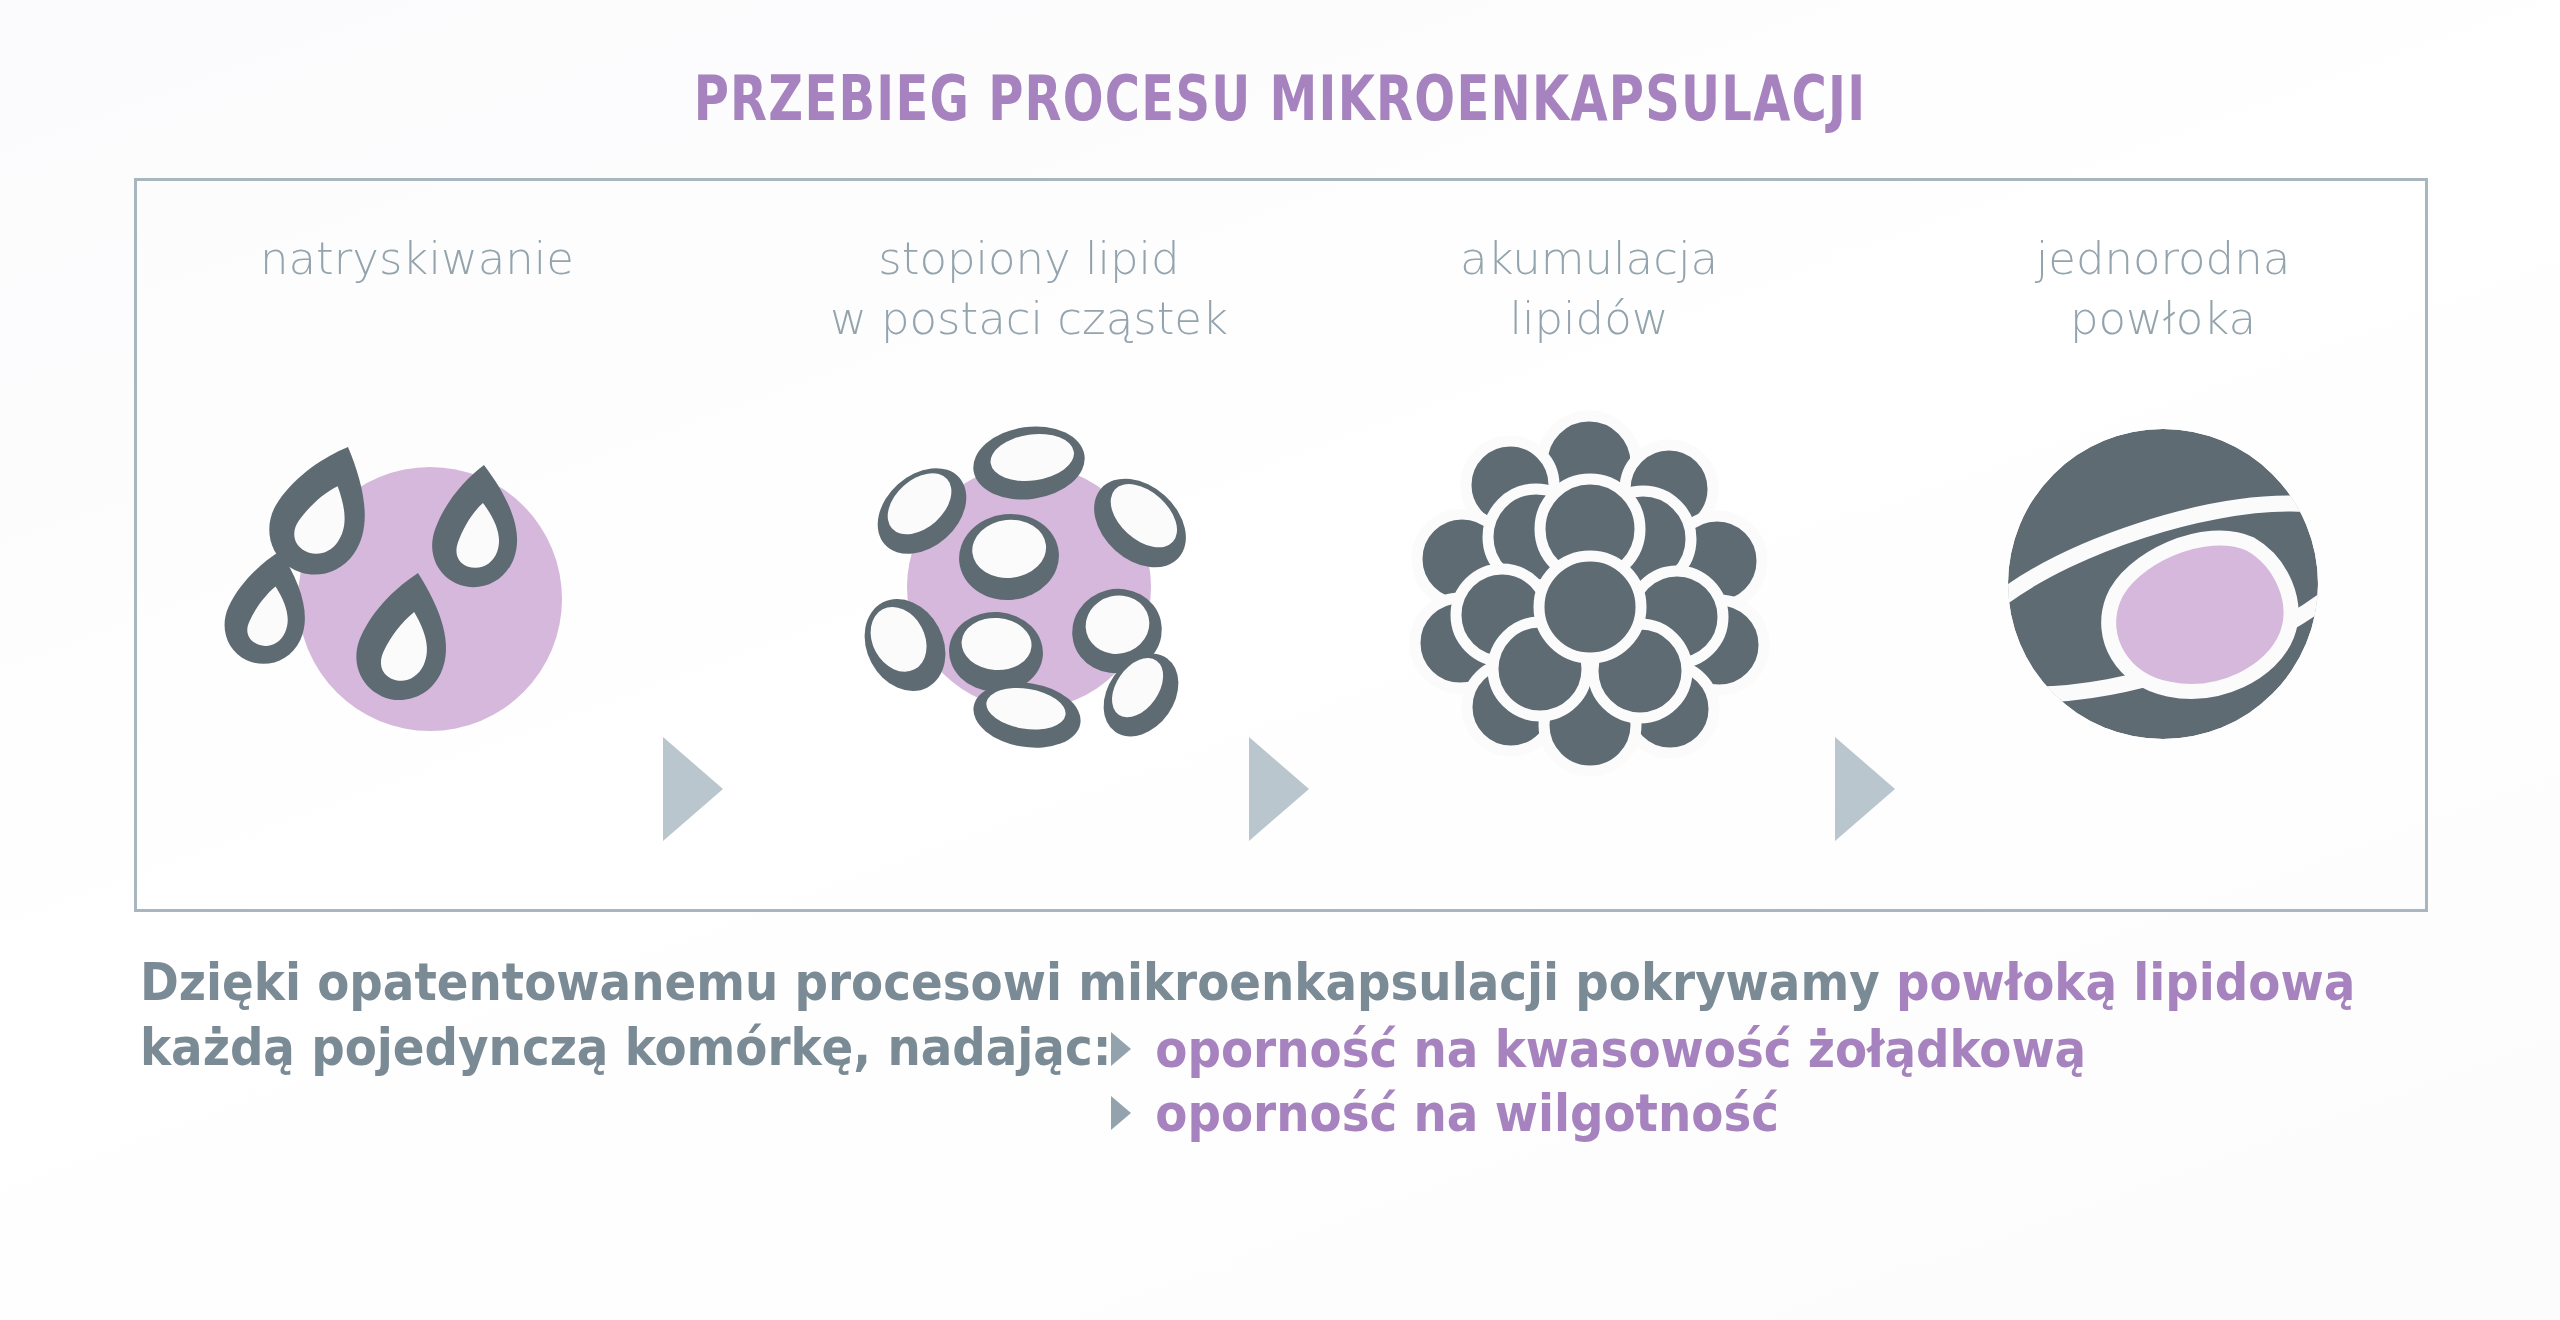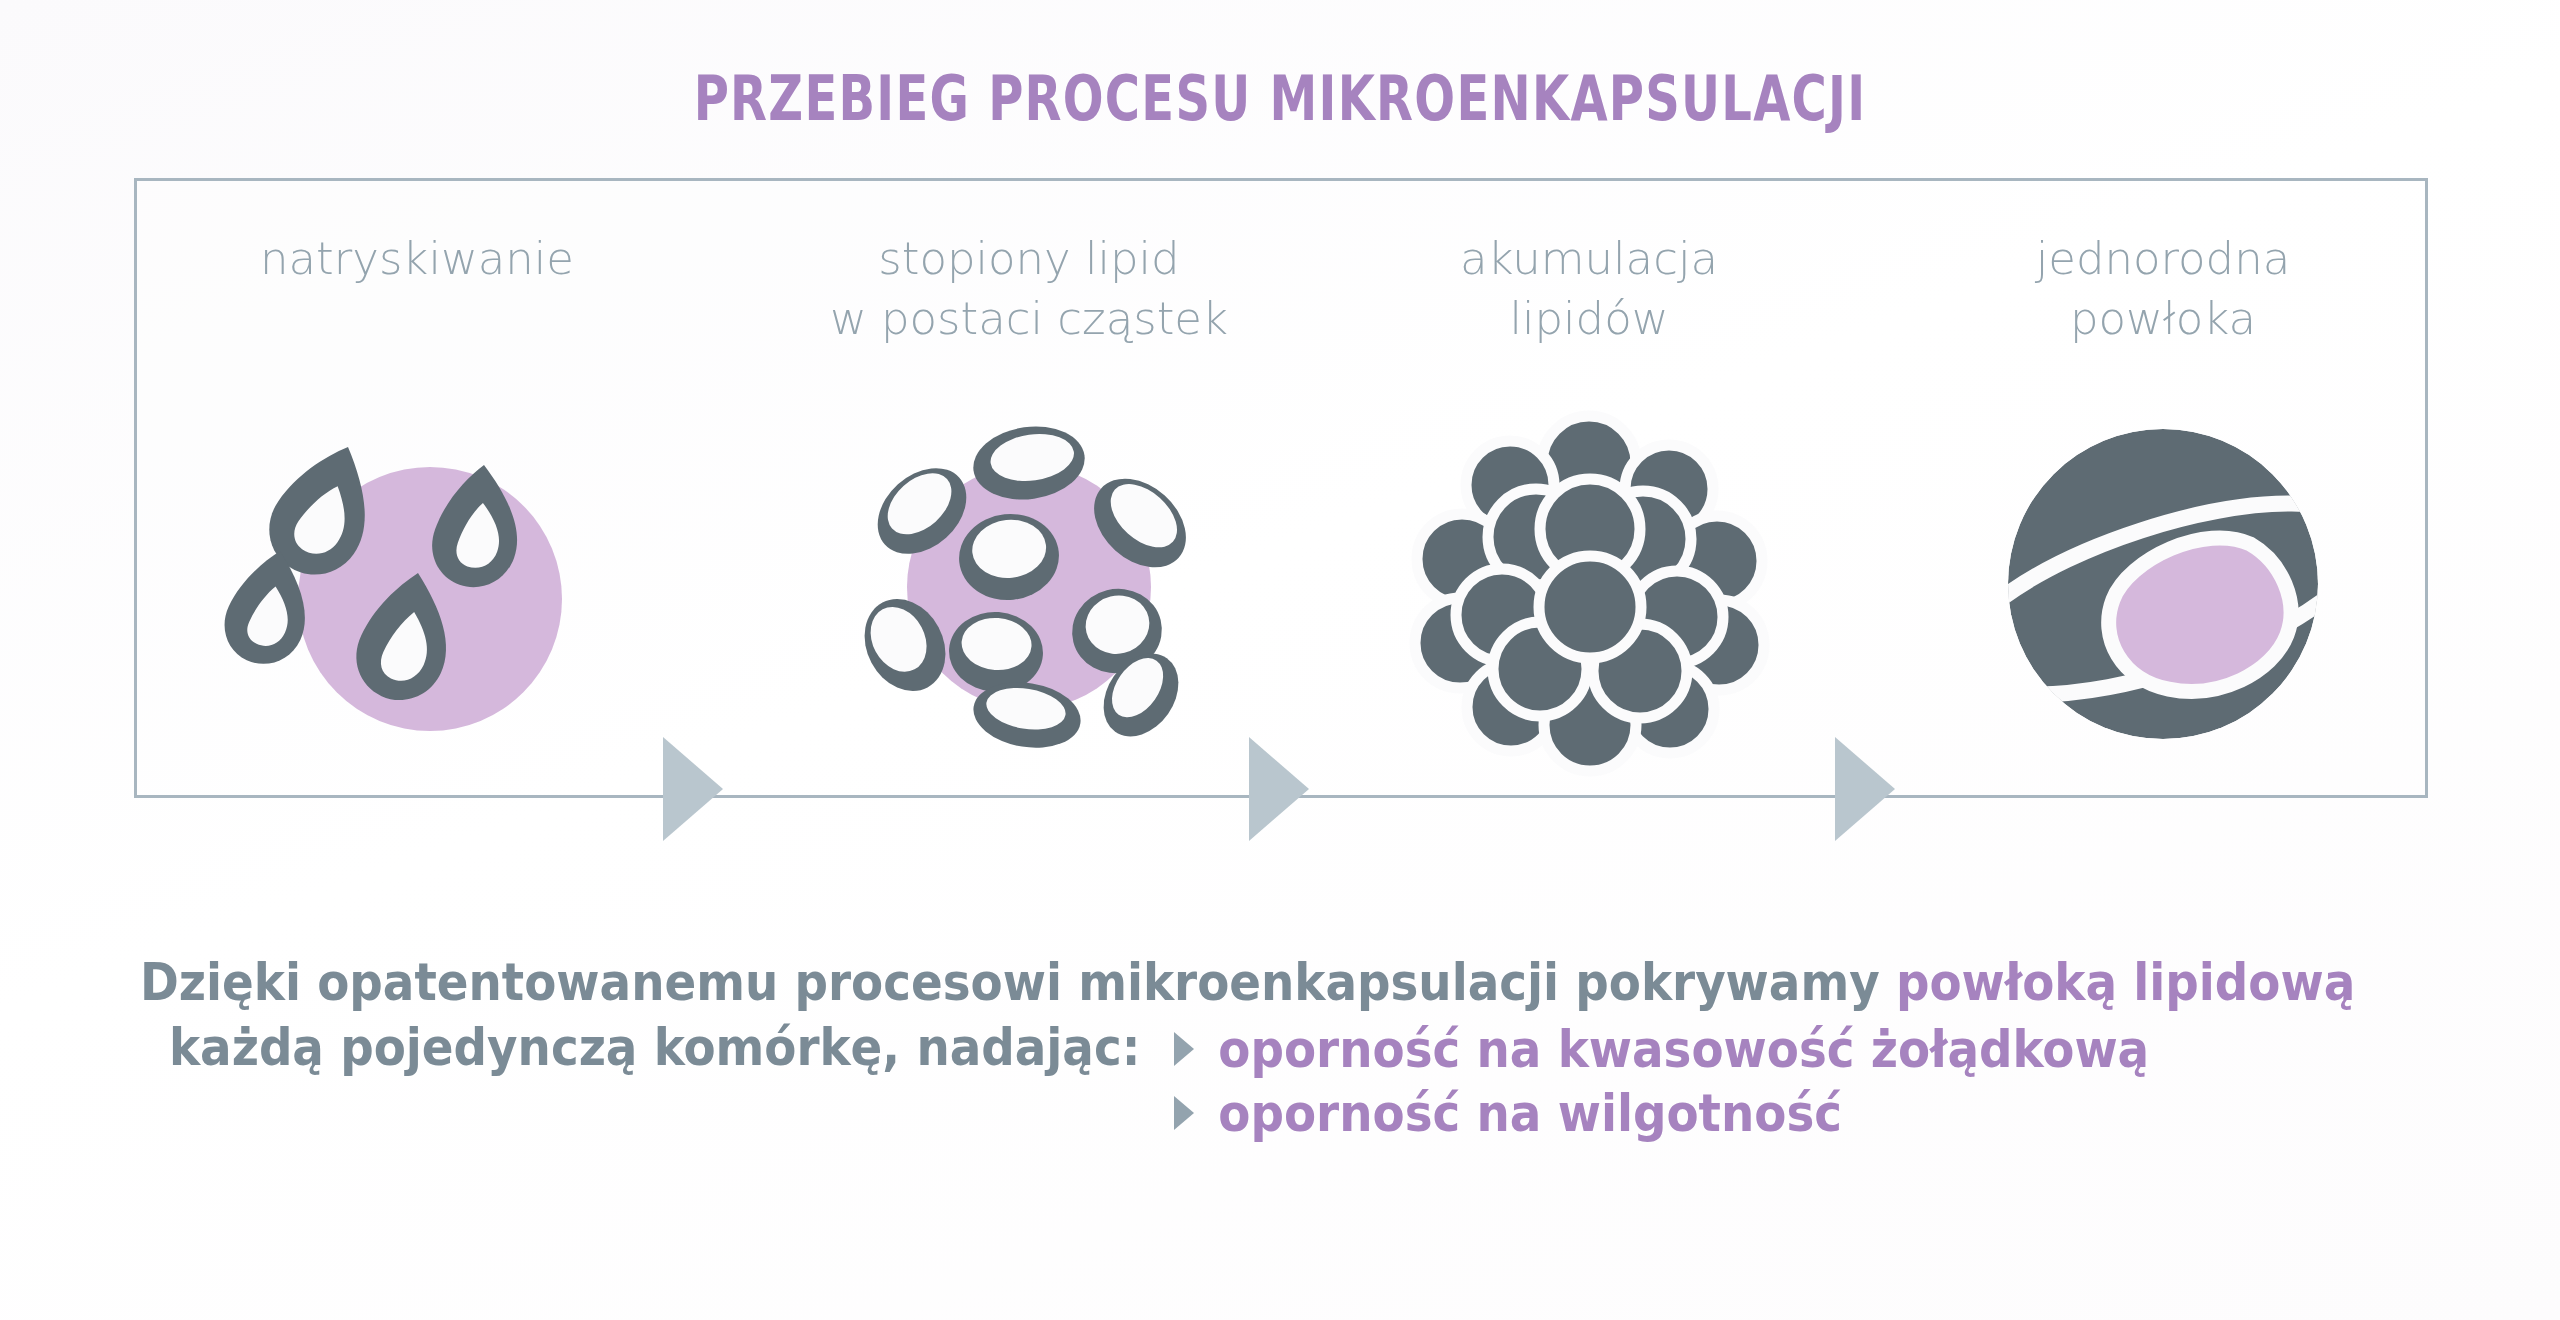--- a/index.html
+++ b/index.html
@@ -35,21 +35,21 @@
     transform-origin: center center;
     white-space: nowrap;
   }
 
   
   #frame {
     position: absolute;
     left: 134px;
     top: 178px;
     width: 2294px;
-    height: 620px;
+    height: 734px;
     border: 3px solid #a8b6c0;
     box-sizing: border-box;
     background: rgba(255,255,255,0.25);
   }
 
   .stage-col {
     position: absolute;
     top: 0;
     height: 734px;
   }
@@ -102,22 +102,20 @@
     display: block;
     white-space: nowrap;
   }
   #cap-row {
     display: flex;
     align-items: flex-start;
     margin-top: 4px;
   }
   #cap-line2 {
     white-space: nowrap;
-    padding-right: 34px;
-    margin-left: 29px;
   }
   #bullets {
     display: block;
     margin-top: 0;
   }
   .bullet-row {
     display: flex;
     align-items: center;
     white-space: nowrap;
     height: 64px;

